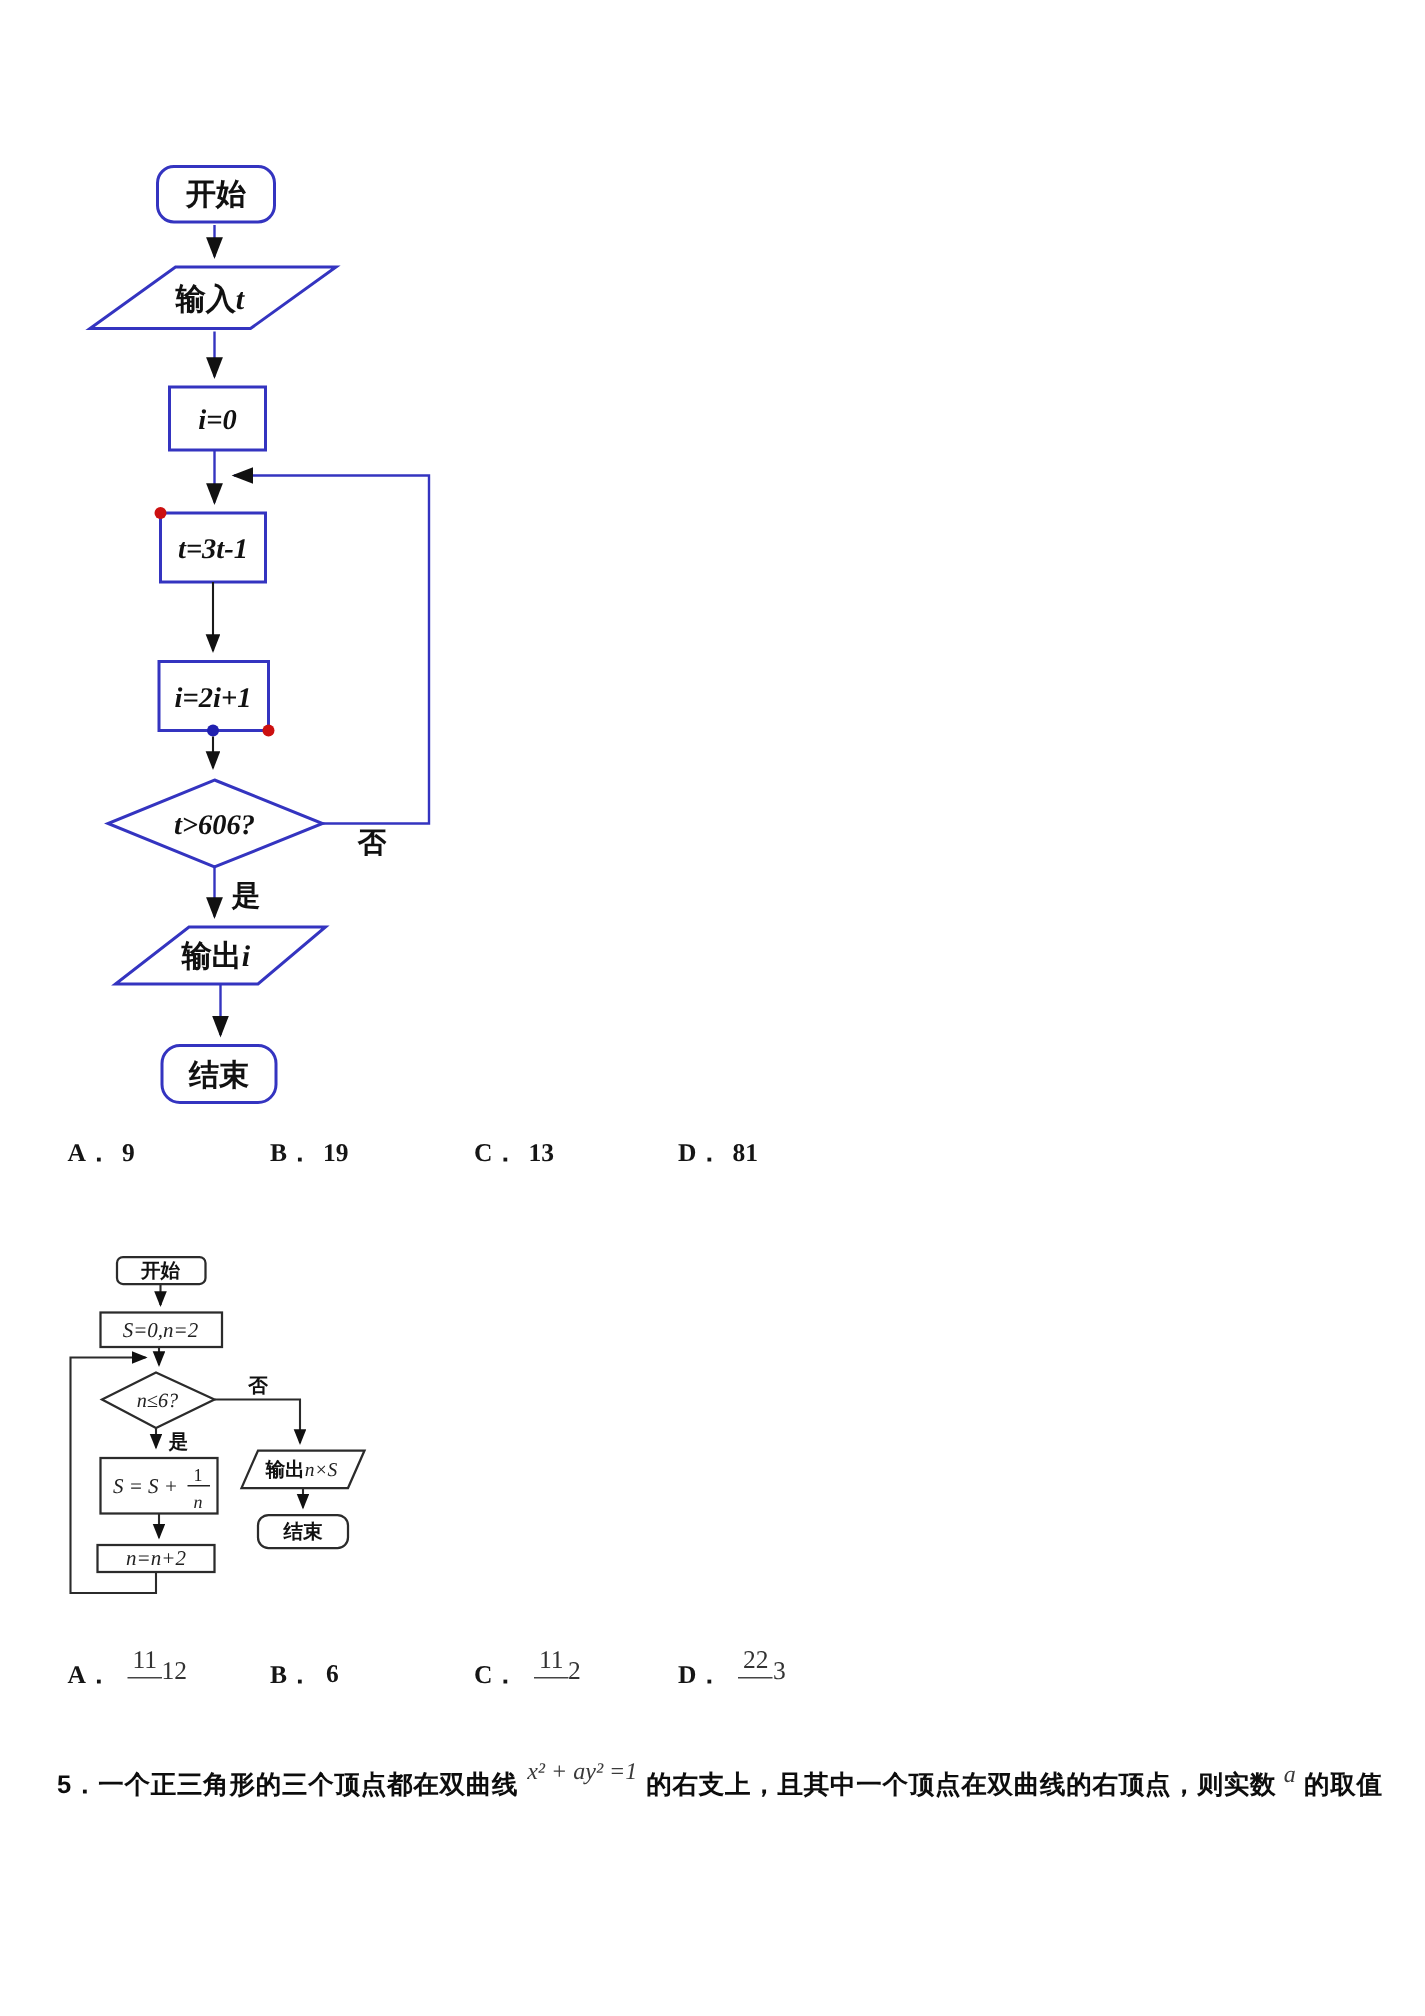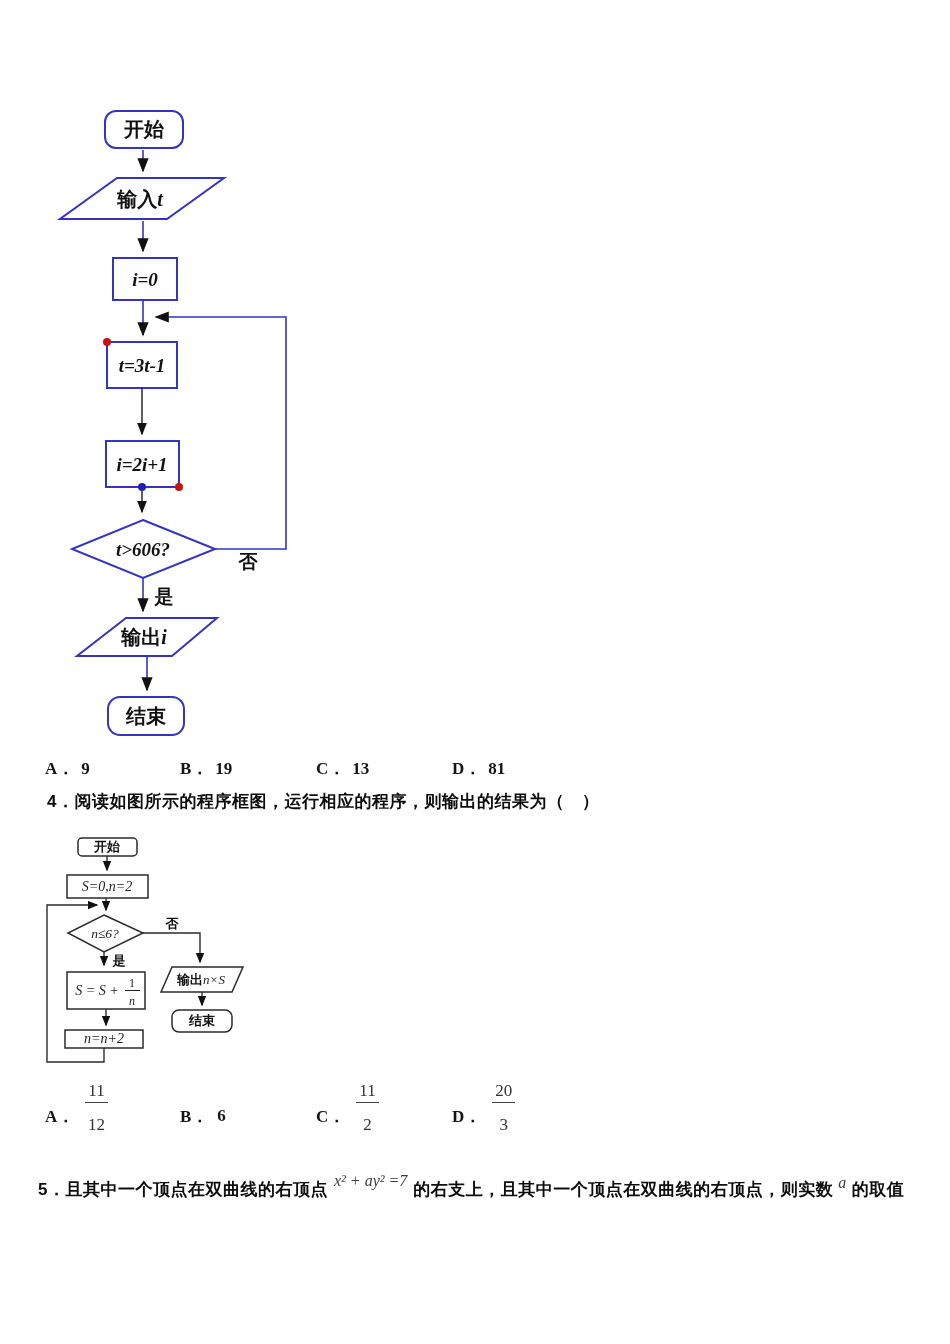--- a/index.html
+++ b/index.html
@@ -22,21 +22,21 @@
   .o-a{left:45px;}  .o-b{left:180px;}  .o-c{left:316px;}  .o-d{left:452px;}
 
   .q4text{position:absolute;left:47px;top:790px;font-size:17px;font-weight:700;
        font-family:"Liberation Sans",sans-serif;color:#0d0d0d;letter-spacing:.5px;}
 
   .optrow2{position:absolute;top:1080px;left:0;width:950px;height:56px;}
   .optrow2 .opt{position:absolute;top:0;display:flex;align-items:center;height:56px;
        font-family:"Liberation Serif",serif;font-weight:700;font-size:17px;color:#151515;}
   .optrow2 .letter{margin-top:16px;}
   .optrow2 .plainval{margin-top:16px;margin-left:9px;}
-  .frac{display:inline-flex;flex-direction:column;align-items:center;margin-left:11px;
+  .frac{display:inline-flex;flex-direction:row;align-items:center;margin-left:11px;
        font-family:"Liberation Serif",serif;font-weight:400;font-size:17px;color:#333;line-height:1.18;}
   .frac .num{padding:0 3px 1px;border-bottom:1.3px solid #444;}
   .frac .den{padding-top:12px;}
 
   .q5line{position:absolute;left:38px;top:1178px;width:900px;font-size:17px;font-weight:700;
        font-family:"Liberation Sans",sans-serif;color:#0d0d0d;letter-spacing:.5px;}
   .q5formula{display:inline-block;position:relative;top:-9px;margin:0 6px;
        font-family:"Liberation Serif",serif;font-style:italic;font-weight:400;
        font-size:16px;color:#3a3a3a;letter-spacing:0;}
   .q5var{display:inline-block;position:relative;top:-7px;margin:0 5px;
@@ -118,21 +118,20 @@
     <span class="opt o-c">
       <span class="letter">C．</span>
       <span class="val">13</span>
     </span>
     <span class="opt o-d">
       <span class="letter">D．</span>
       <span class="val">81</span>
     </span>
   </div>
 
-  <div class="q4text">4．阅读如图所示的程序框图，运行相应的程序，则输出的结果为（　）</div>
 
   <svg class="fc2" width="230" height="245" viewBox="0 0 230 245">
     <defs>
       <marker id="ah2" markerWidth="9" markerHeight="7" refX="6.5" refY="3" orient="auto">
         <path d="M0,0 L7.5,3 L0,6 Z" fill="#111"></path>
       </marker>
     </defs>
 
     <rect x="38" y="6" width="59" height="18" rx="4" fill="none" stroke="#2b2b2b" stroke-width="1.5"></rect>
     <text class="cjk-small" x="67" y="19" font-size="13" text-anchor="middle">开始</text>
@@ -192,23 +191,23 @@
     <span class="opt o-c">
       <span class="letter">C．</span>
       <span class="frac">
         <span class="num">11</span>
         <span class="den">2</span>
       </span>
     </span>
     <span class="opt o-d">
       <span class="letter">D．</span>
       <span class="frac">
-        <span class="num">20</span>
+        <span class="num">22</span>
         <span class="den">3</span>
       </span>
     </span>
   </div>
 
   <div class="q5line">
-    <span>5．</span><span>且其中一个顶点在双曲线的右顶点</span><span class="q5formula">x² + ay² =7</span><span>的右支上，且其中一个顶点在双曲线的右顶点，则实数</span><span class="q5var">a</span><span>的取值</span>
+    <span>5．</span><span>一个正三角形的三个顶点都在双曲线</span><span class="q5formula">x² + ay² =1</span><span>的右支上，且其中一个顶点在双曲线的右顶点，则实数</span><span class="q5var">a</span><span>的取值</span>
   </div>
 
 </div>
 
 </body></html>

